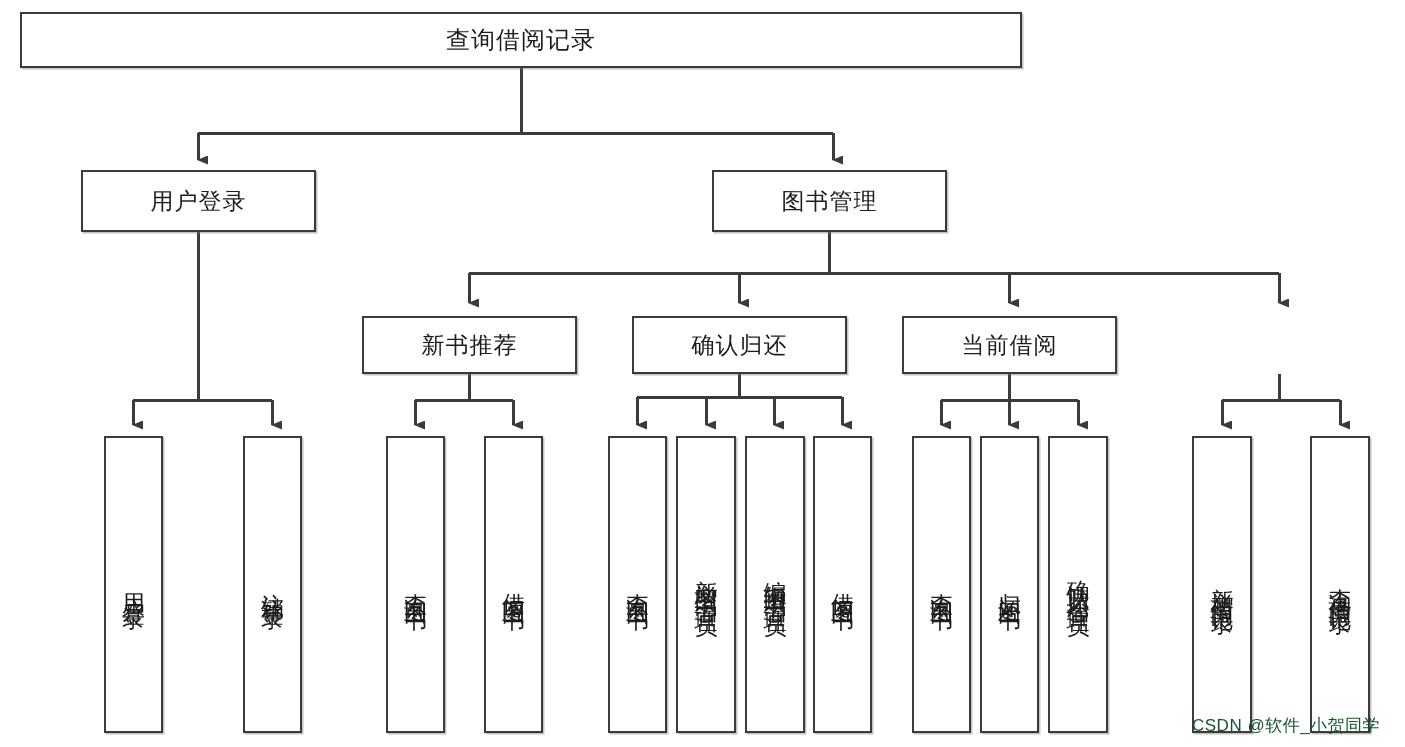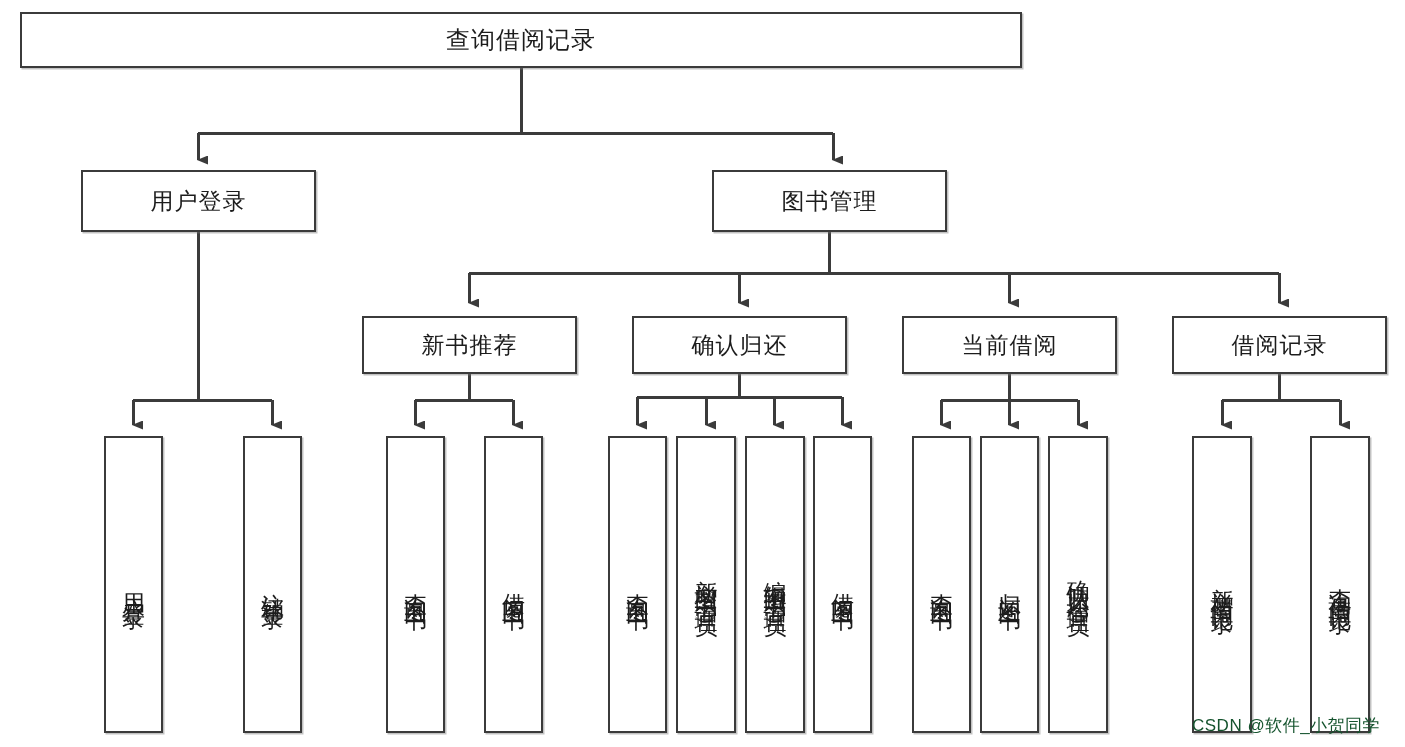--- a/index.html
+++ b/index.html
@@ -116,23 +116,20 @@
 
   <div class="node-box" style="left:712px;top:170px;width:235px;height:62px;">
     <span class="node-label">图书管理</span>
   </div>
   <div class="node-box" style="left:632px;top:316px;width:215px;height:58px;">
     <span class="node-label">确认归还</span>
   </div>
   <div class="node-box" style="left:902px;top:316px;width:215px;height:58px;">
     <span class="node-label">当前借阅</span>
   </div>
-  <div class="node-box" style="left:1172px;top:316px;width:215px;height:58px;">
-    <span class="node-label">借阅记录</span>
-  </div>
 
   <div class="node-box vertical" style="left:104px;top:436px;width:59px;height:297px;">
     <span class="node-label">用户登录</span>
   </div>
   <div class="node-box vertical" style="left:243px;top:436px;width:59px;height:297px;">
     <span class="node-label">注销登录</span>
   </div>
 
   <div class="node-box vertical" style="left:386px;top:436px;width:59px;height:297px;">
     <span class="node-label">查询图书</span>

